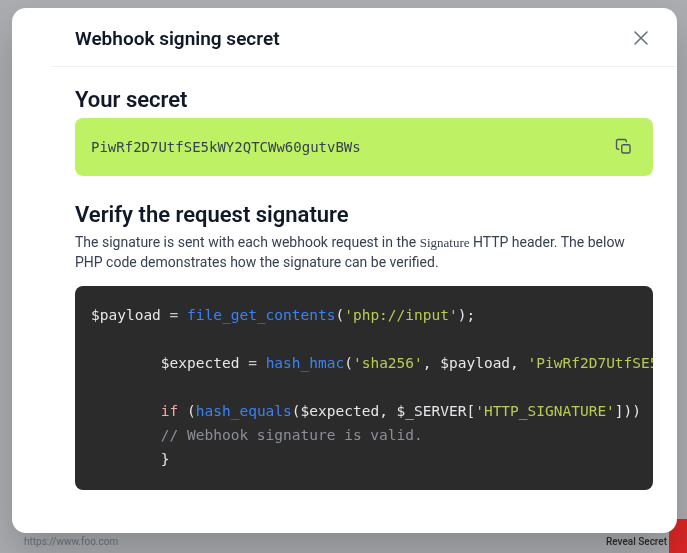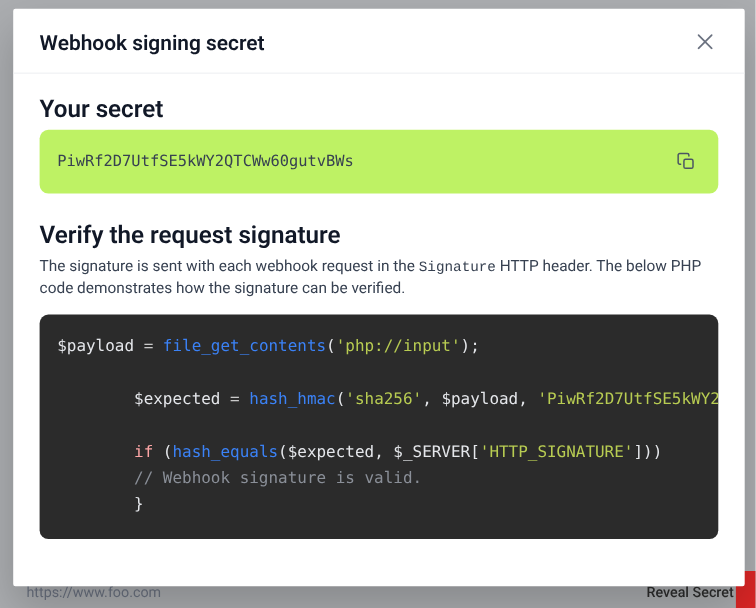--- a/index.html
+++ b/index.html
@@ -16,21 +16,21 @@
       position: relative;
     }
     .backdrop {
       position: absolute;
       inset: 0;
       background: rgba(0,0,0,0.25);
     }
     .bg-text {
       position: absolute;
       color: #6b7280;
-      font-size: 13px;
+      font-size: 10px;
     }
     .bg-url {
       bottom: 6px;
       left: 24px;
     }
     .bg-reveal {
       bottom: 6px;
       right: 20px;
       color: #2d2d2d;
       font-weight: 500;
@@ -44,25 +44,26 @@
       background: #dc2626;
       border-top-left-radius: 6px;
     }
     .modal {
       position: absolute;
       top: 8px;
       left: 12px;
       right: 10px;
       bottom: 20px;
       background: #fff;
-      border-radius: 2px;
+      border-radius: 14px;
       box-shadow: 0 20px 40px rgba(0,0,0,0.2);
       display: flex;
       flex-direction: column;
       overflow: hidden;
+      padding-left: 39px;
     }
     .modal-header {
       display: flex;
       align-items: center;
       justify-content: space-between;
       padding: 18px 24px 16px 24px;
       border-bottom: 1px solid #eef0f2;
     }
     .modal-title {
       font-size: 19px;
@@ -112,21 +113,21 @@
     }
     .copy-btn {
       background: none;
       border: none;
       color: #4b5563;
       cursor: pointer;
       padding: 4px;
       display: flex;
     }
     .desc-inline-code {
-      font-family: Liberation Mono, monospace;
+      font-family: Liberation Serif, serif;
       font-size: 13px;
     }
     .code-block {
       background: #2b2b2b;
       border-radius: 8px;
       padding: 18px 16px;
       font-family: ui-monospace, SFMono-Regular, Menlo, Monaco, Consolas, monospace;
       font-size: 14.5px;
       line-height: 1.65;
       color: #e5e7eb;

